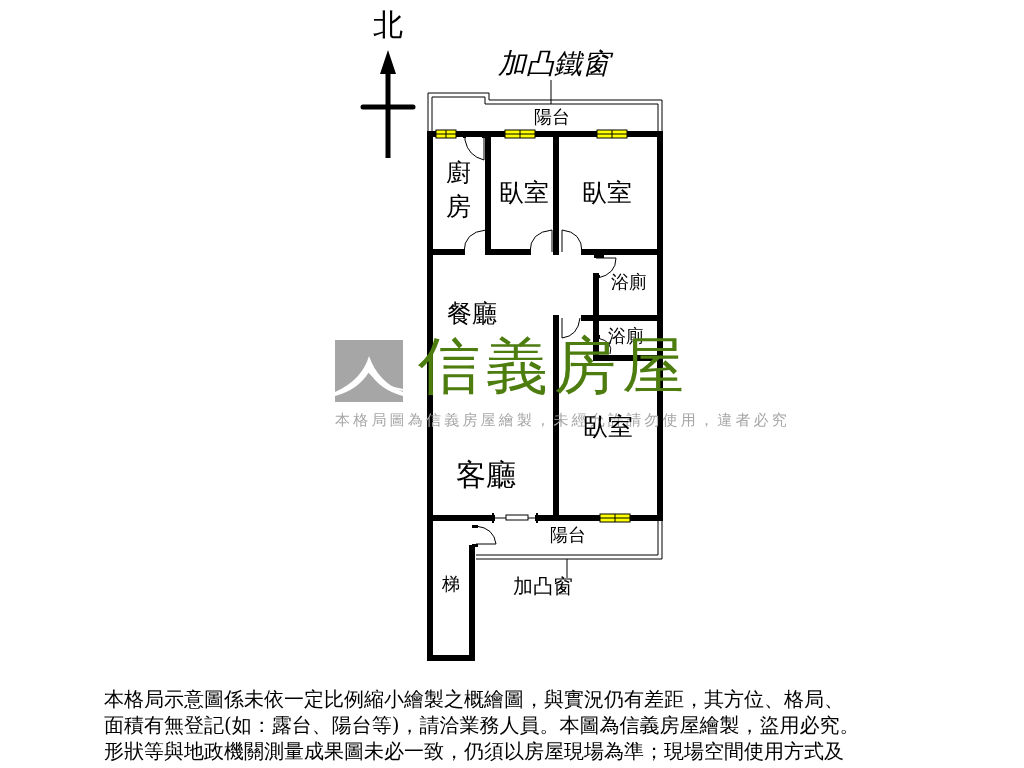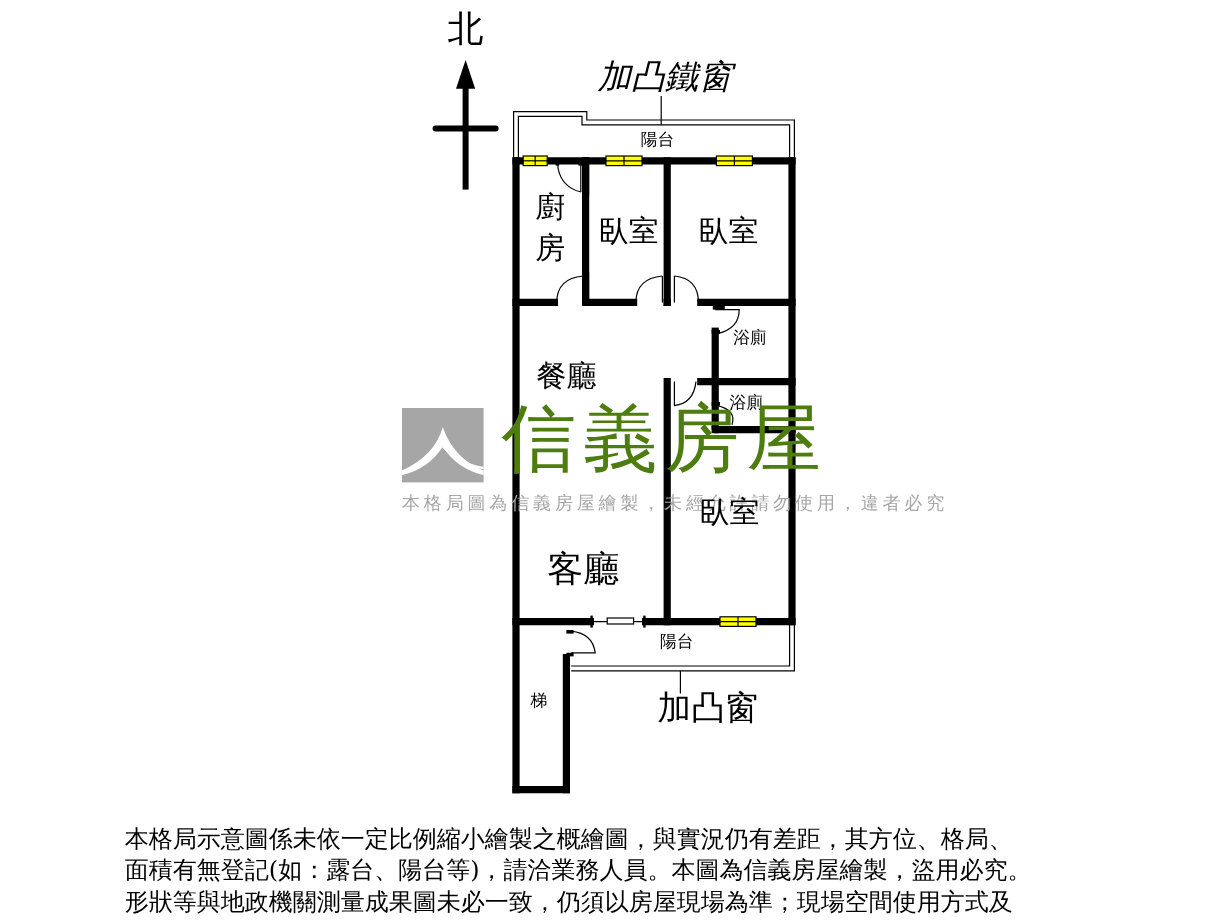--- a/index.html
+++ b/index.html
@@ -2,21 +2,21 @@
 <html><head>
 <meta charset="utf-8">
 <style>
   html, body { margin:0; padding:0; background:#ffffff; }
   body { width:1024px; height:768px; position:relative; overflow:hidden;
          font-family:"DejaVu Sans", "Liberation Sans", sans-serif; }
   #plan { position:absolute; left:0; top:0; width:1024px; height:680px; }
   .lbl { position:absolute; color:#000; white-space:nowrap; line-height:1; }
   .big { font-size:30px; font-family:"DejaVu Serif", "Liberation Serif", serif; }
   .med { font-size:25px; font-family:"DejaVu Serif", "Liberation Serif", serif; }
-  .sm  { font-size:14px; font-family:Liberation Sans, sans-serif;text-align:center; }
+  .sm  { font-size:18px; font-family:Liberation Mono, monospace;text-align:center; }
   .room-bold { font-weight:normal; }
   .wm-main { position:absolute; left:418px; top:335px; font-size:62px; color:#4d7c0f;
              font-family:"DejaVu Sans", sans-serif; letter-spacing:6px; line-height:1; }
   .wm-sub { position:absolute; left:335px; top:412px; font-size:15px; color:#a6a6a6;
             letter-spacing:3.2px; line-height:1; font-family:Liberation Sans, sans-serif; }
   .disclaimer { position:absolute; left:92px; top:686px; width:850px; font-size:20px;
                 line-height:26px; color:#000; font-family:"DejaVu Serif", "Liberation Serif", serif;margin-left:12px; }
   .disclaimer div { white-space:nowrap; }
 </style>
 </head>
@@ -152,19 +152,19 @@
 <div class="lbl sm" style="left:608px;top:328px;">浴廁</div>
 <div class="lbl med room-bold" style="left:447px;top:301px;">餐廳</div>
 
 <div class="wm-main">信義房屋</div>
 <div class="wm-sub">本格局圖為信義房屋繪製，未經允許請勿使用，違者必究</div>
 
 <div class="lbl big" style="left:456px;top:460px;">客廳</div>
 <div class="lbl med" style="left:583px;top:414px;">臥室</div>
 <div class="lbl sm" style="left:550px;top:527px;">陽台</div>
 <div class="lbl sm" style="left:442px;top:576px;">梯</div>
-<div class="lbl big" style="left:548px;top:576px;font-size:28px;">加凸窗</div>
+<div class="lbl big" style="left:513px;top:576px;font-size:20px;">加凸窗</div>
 
 <div class="disclaimer">
   <div>本格局示意圖係未依一定比例縮小繪製之概繪圖，與實況仍有差距，其方位、格局、</div>
   <div>面積有無登記(如：露台、陽台等)，請洽業務人員。本圖為信義房屋繪製，盜用必究。</div>
   <div>形狀等與地政機關測量成果圖未必一致，仍須以房屋現場為準；現場空間使用方式及</div>
 </div>
 
 </body></html>

